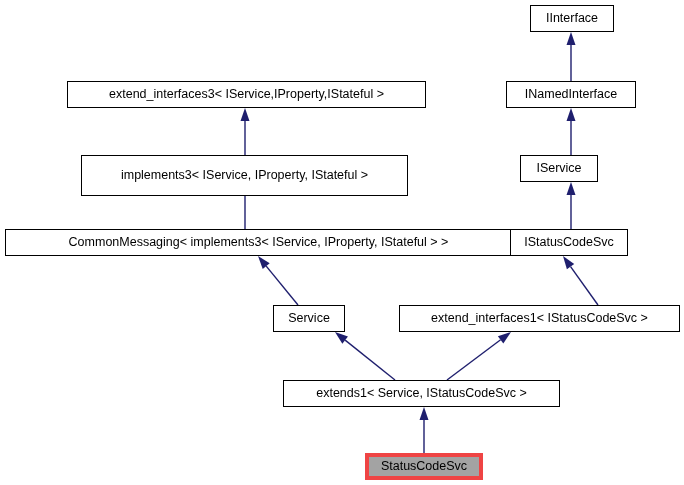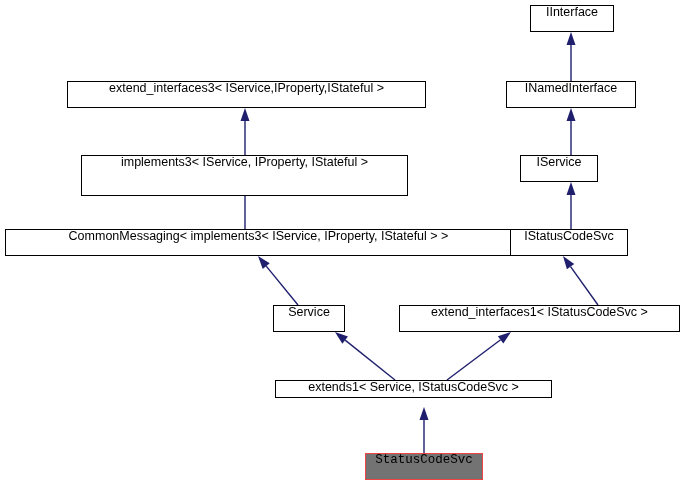--- a/index.html
+++ b/index.html
@@ -26,29 +26,29 @@
   }
   .node {
     position: absolute;
     box-sizing: border-box;
     border: 1px solid #000000;
     background: #ffffff;
     color: #000000;
     font-size: 12.5px;
     line-height: 1;
     display: flex;
+    align-items: center;
     justify-content: center;
     white-space: nowrap;
     letter-spacing: 0px;
     z-index: 2;
   }
   .node.filled {
-    background: #737373;
-    border: 1px solid #ef4444;
-    font-family: Liberation Mono, monospace;
+    background: #a3a3a3;
+    border: 4px solid #ef4444;
   }
   .node-label {
     display: block;
     padding: 0 6px;
   }
 </style>
 </head>
 <body>
 
 <div id="diagram">
@@ -115,20 +115,20 @@
       </div>
       <div class="node" style="left: 510px; top: 229px; width: 118px; height: 27px;">
         <span class="node-label">IStatusCodeSvc</span>
       </div>
       <div class="node" style="left: 273px; top: 305px; width: 72px; height: 27px;">
         <span class="node-label">Service</span>
       </div>
       <div class="node" style="left: 399px; top: 305px; width: 281px; height: 27px;">
         <span class="node-label">extend_interfaces1&lt; IStatusCodeSvc &gt;</span>
       </div>
-      <div class="node" style="left: 275px; top: 380px; width: 277px; height: 18px;">
+      <div class="node" style="left: 283px; top: 380px; width: 277px; height: 27px;">
         <span class="node-label">extends1&lt; Service, IStatusCodeSvc &gt;</span>
       </div>
       <div class="node filled" style="left: 365px; top: 453px; width: 118px; height: 27px;">
         <span class="node-label">StatusCodeSvc</span>
       </div>
     </div>
 </div>
 
 </body></html>

